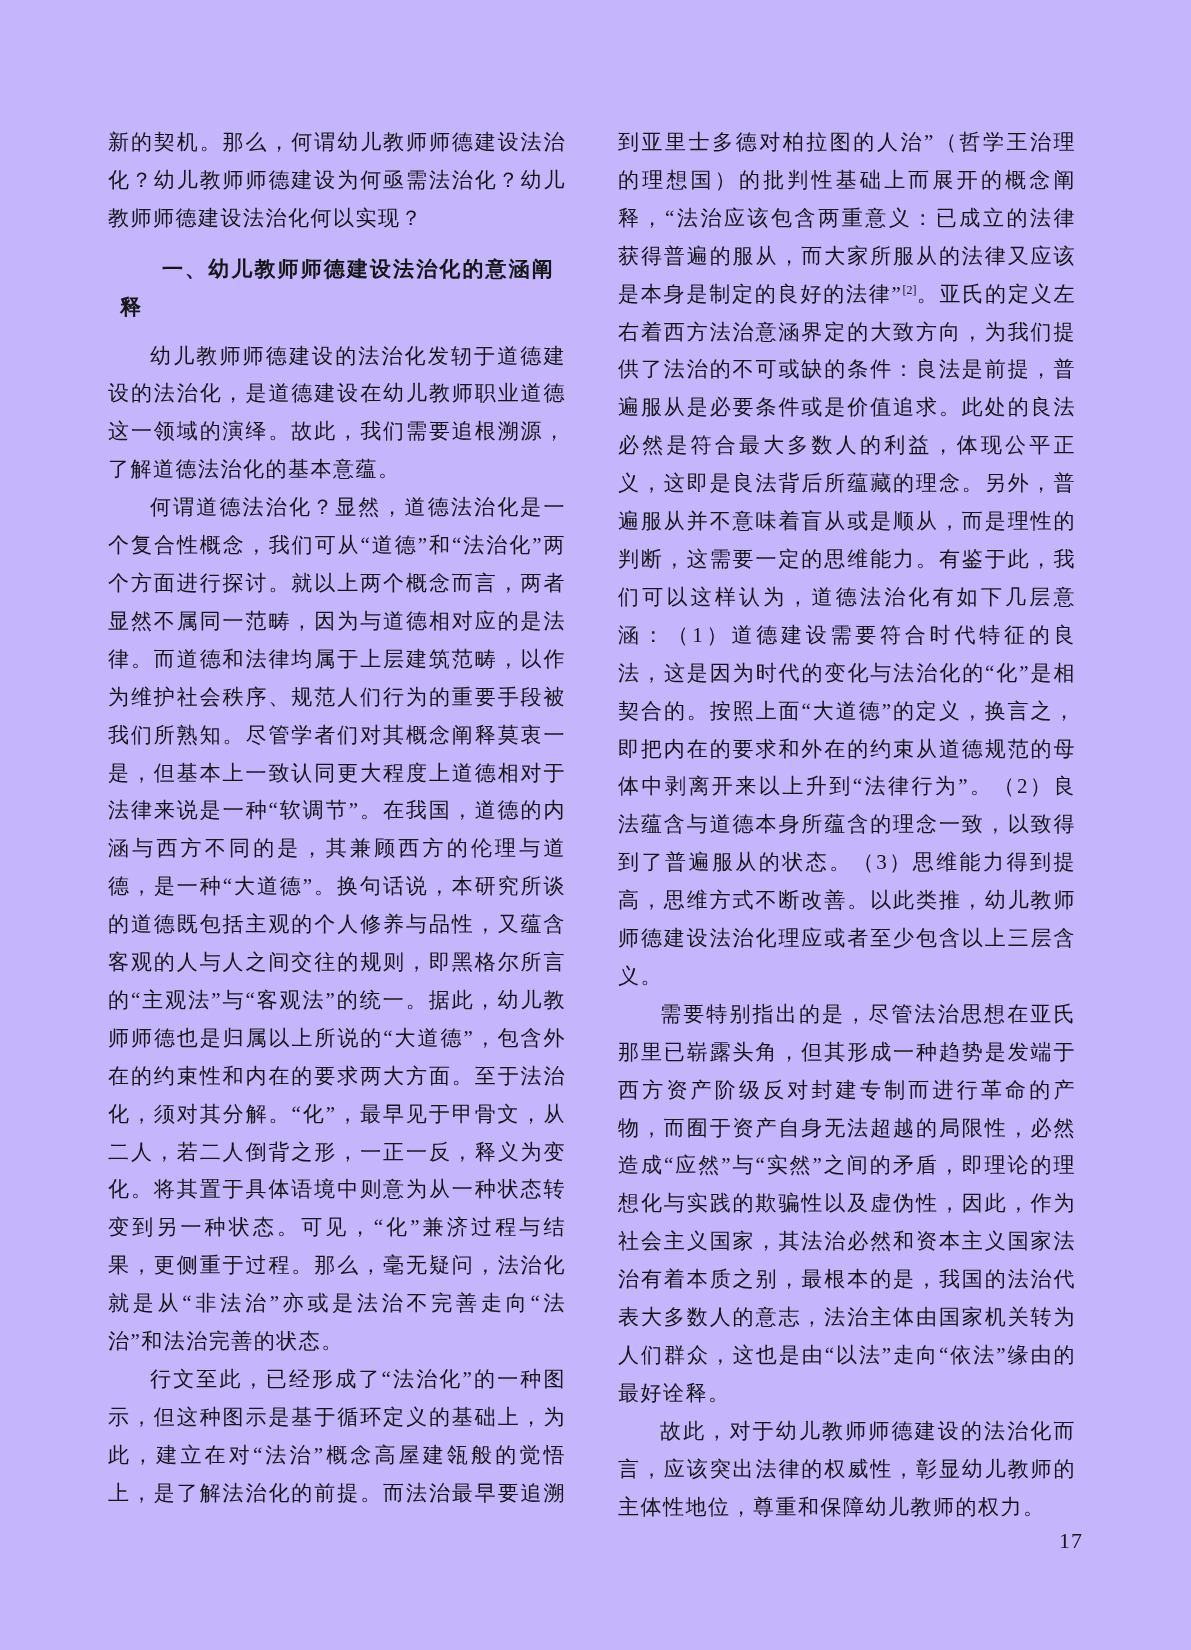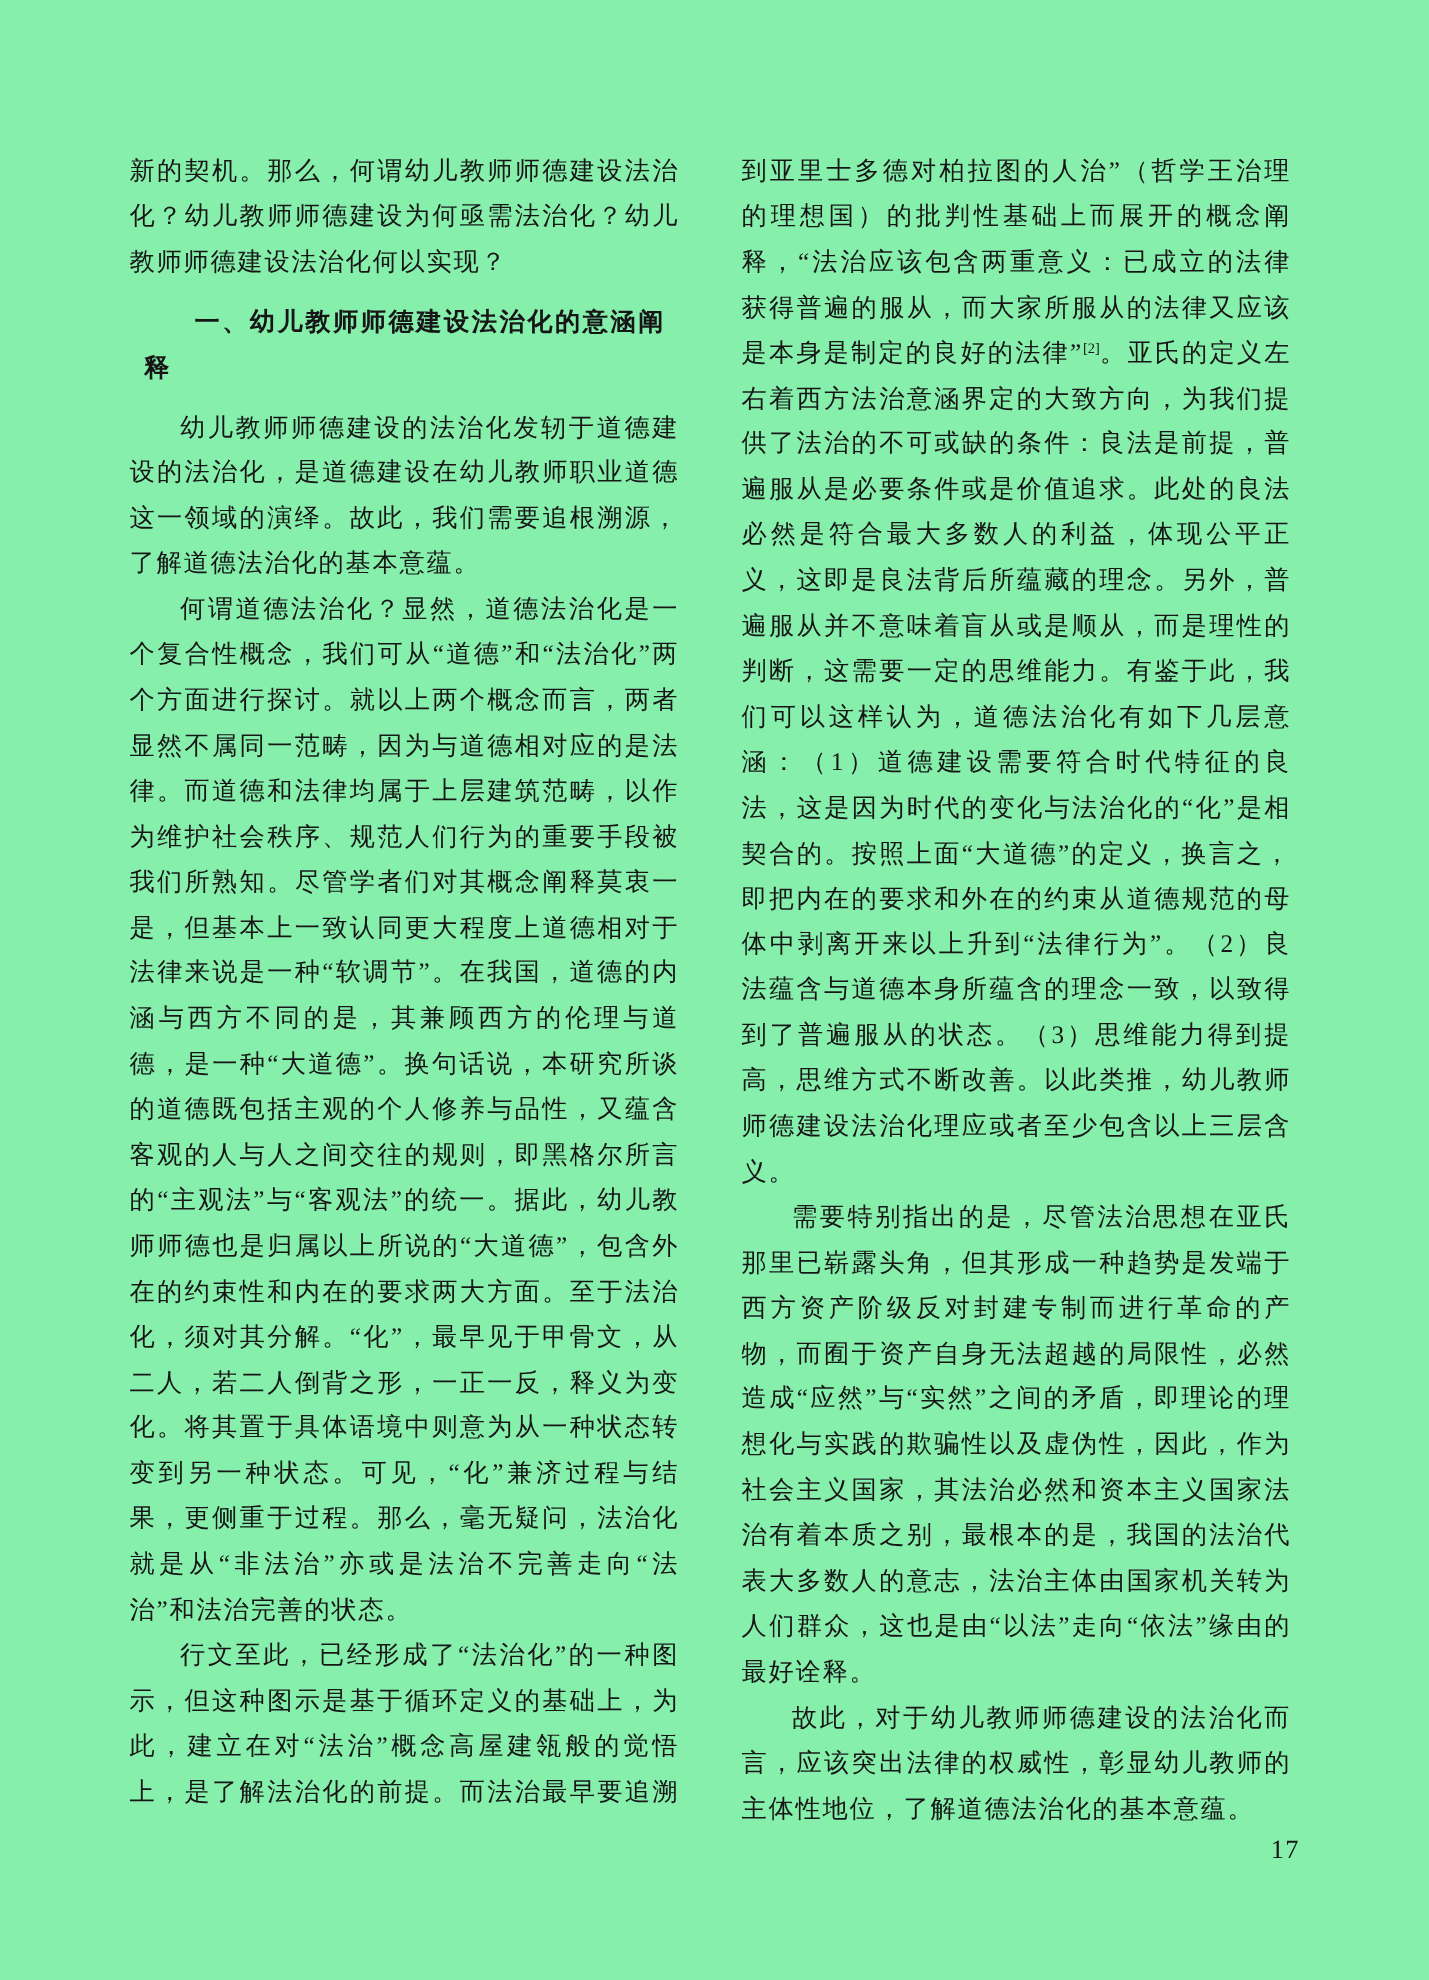--- a/index.html
+++ b/index.html
@@ -4,21 +4,21 @@
 <style>
   html, body {
     margin: 0;
     padding: 0;
     background: #ffffff;
   }
   .page {
     position: relative;
     width: 1191px;
     height: 1650px;
-    background: #86efac;
+    background: #c4b5fd;
     color: #161616;
     overflow: hidden;
   }
   .flow {
     position: absolute;
     left: 108px;
     top: 124px;
     width: 968px;
     height: 1408px;
     column-count: 2;
@@ -79,21 +79,21 @@
     <h2 class="sec-heading">一、幼儿教师师德建设法治化的意涵阐释</h2>
 
     <p>幼儿教师师德建设的法治化发轫于道德建设的法治化，是道德建设在幼儿教师职业道德这一领域的演绎。故此，我们需要追根溯源，了解道德法治化的基本意蕴。</p>
 
     <p>何谓道德法治化？显然，道德法治化是一个复合性概念，我们可从“道德”和“法治化”两个方面进行探讨。就以上两个概念而言，两者显然不属同一范畴，因为与道德相对应的是法律。而道德和法律均属于上层建筑范畴，以作为维护社会秩序、规范人们行为的重要手段被我们所熟知。尽管学者们对其概念阐释莫衷一是，但基本上一致认同更大程度上道德相对于法律来说是一种“软调节”。在我国，道德的内涵与西方不同的是，其兼顾西方的伦理与道德，是一种“大道德”。换句话说，本研究所谈的道德既包括主观的个人修养与品性，又蕴含客观的人与人之间交往的规则，即黑格尔所言的“主观法”与“客观法”的统一。据此，幼儿教师师德也是归属以上所说的“大道德”，包含外在的约束性和内在的要求两大方面。至于法治化，须对其分解。“化”，最早见于甲骨文，从二人，若二人倒背之形，一正一反，释义为变化。将其置于具体语境中则意为从一种状态转变到另一种状态。可见，“化”兼济过程与结果，更侧重于过程。那么，毫无疑问，法治化就是从“非法治”亦或是法治不完善走向“法治”和法治完善的状态。</p>
 
     <p><span>行文至此，已经形成了“法治化”的一种图示，但这种图示是基于循环定义的基础上，为此，建立在对“法治”概念高屋建瓴般的觉悟上，是了解法治化的前提。而法治最早要追溯到亚里士多德对柏拉图的人治”（哲学王治理的理想国）的批判性基础上而展开的概念阐释，“法治应该包含两重意义：已成立的法律获得普遍的服从，而大家所服从的法律又应该是本身是制定的良好的法律”</span><sup class="ref">[2]</sup><span>。亚氏的定义左右着西方法治意涵界定的大致方向，为我们提供了法治的不可或缺的条件：良法是前提，普遍服从是必要条件或是价值追求。此处的良法必然是符合最大多数人的利益，体现公平正义，这即是良法背后所蕴藏的理念。另外，普遍服从并不意味着盲从或是顺从，而是理性的判断，这需要一定的思维能力。有鉴于此，我们可以这样认为，道德法治化有如下几层意涵：（1）道德建设需要符合时代特征的良法，这是因为时代的变化与法治化的“化”是相契合的。按照上面“大道德”的定义，换言之，即把内在的要求和外在的约束从道德规范的母体中剥离开来以上升到“法律行为”。（2）良法蕴含与道德本身所蕴含的理念一致，以致得到了普遍服从的状态。（3）思维能力得到提高，思维方式不断改善。以此类推，幼儿教师师德建设法治化理应或者至少包含以上三层含义。</span></p>
 
     <p>需要特别指出的是，尽管法治思想在亚氏那里已崭露头角，但其形成一种趋势是发端于西方资产阶级反对封建专制而进行革命的产物，而囿于资产自身无法超越的局限性，必然造成“应然”与“实然”之间的矛盾，即理论的理想化与实践的欺骗性以及虚伪性，因此，作为社会主义国家，其法治必然和资本主义国家法治有着本质之别，最根本的是，我国的法治代表大多数人的意志，法治主体由国家机关转为人们群众，这也是由“以法”走向“依法”缘由的最好诠释。</p>
 
-    <p>故此，对于幼儿教师师德建设的法治化而言，应该突出法律的权威性，彰显幼儿教师的主体性地位，了解道德法治化的基本意蕴。</p>
+    <p>故此，对于幼儿教师师德建设的法治化而言，应该突出法律的权威性，彰显幼儿教师的主体性地位，尊重和保障幼儿教师的权力。</p>
 
     <h2 class="sec-heading">二、的批判性基础上而展开的概念阐释</h2>
 
   </div>
 
   <div class="pagenum">17</div>
 
 </div>
 
 </body></html>

